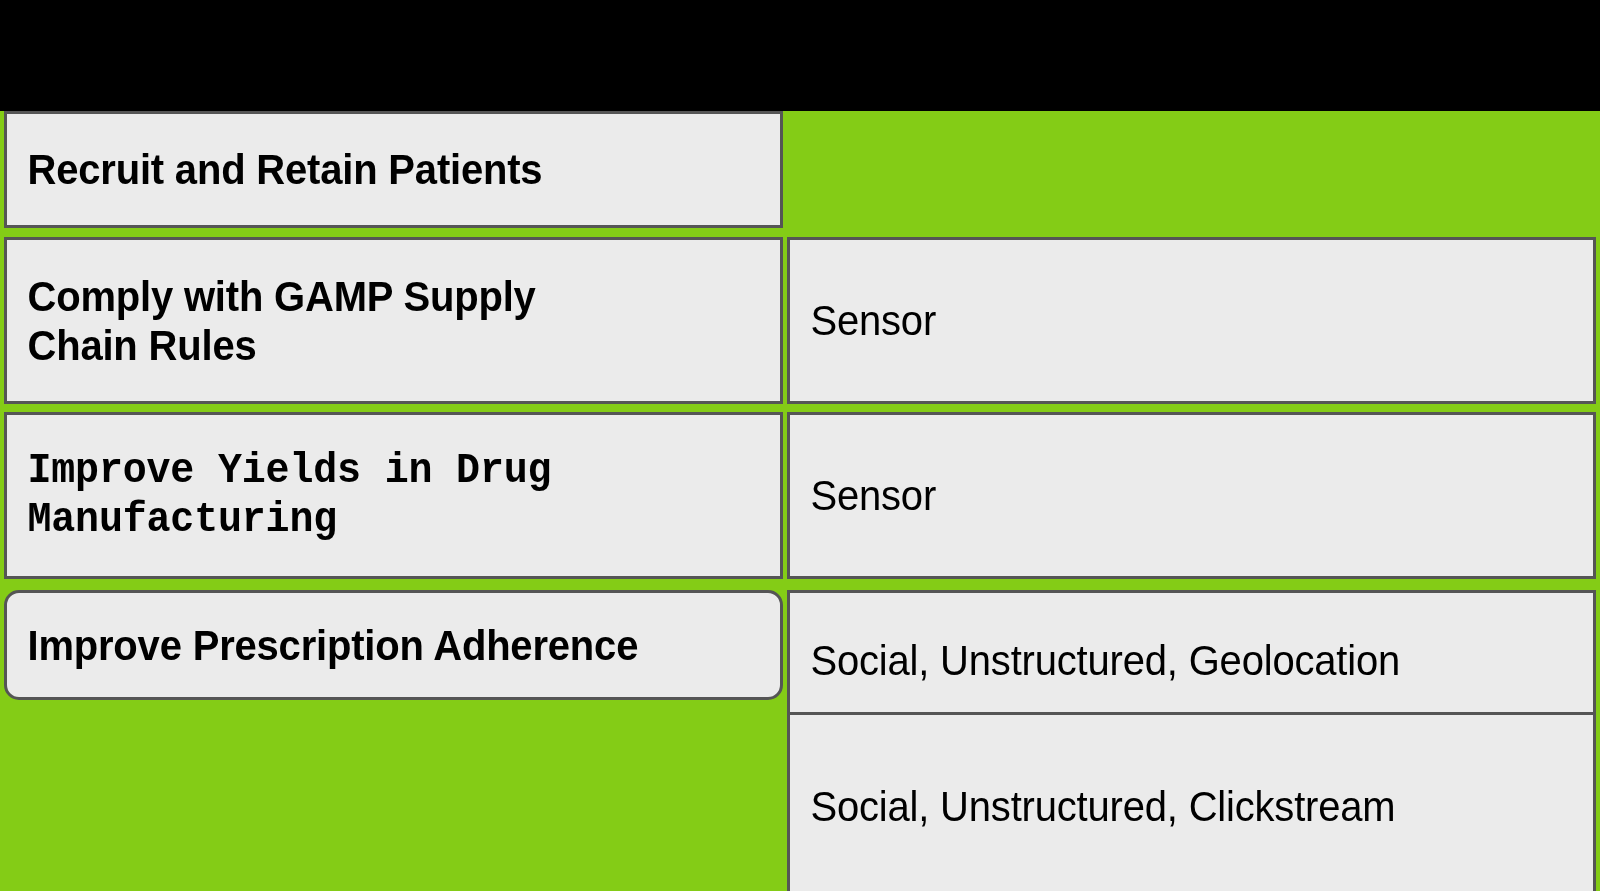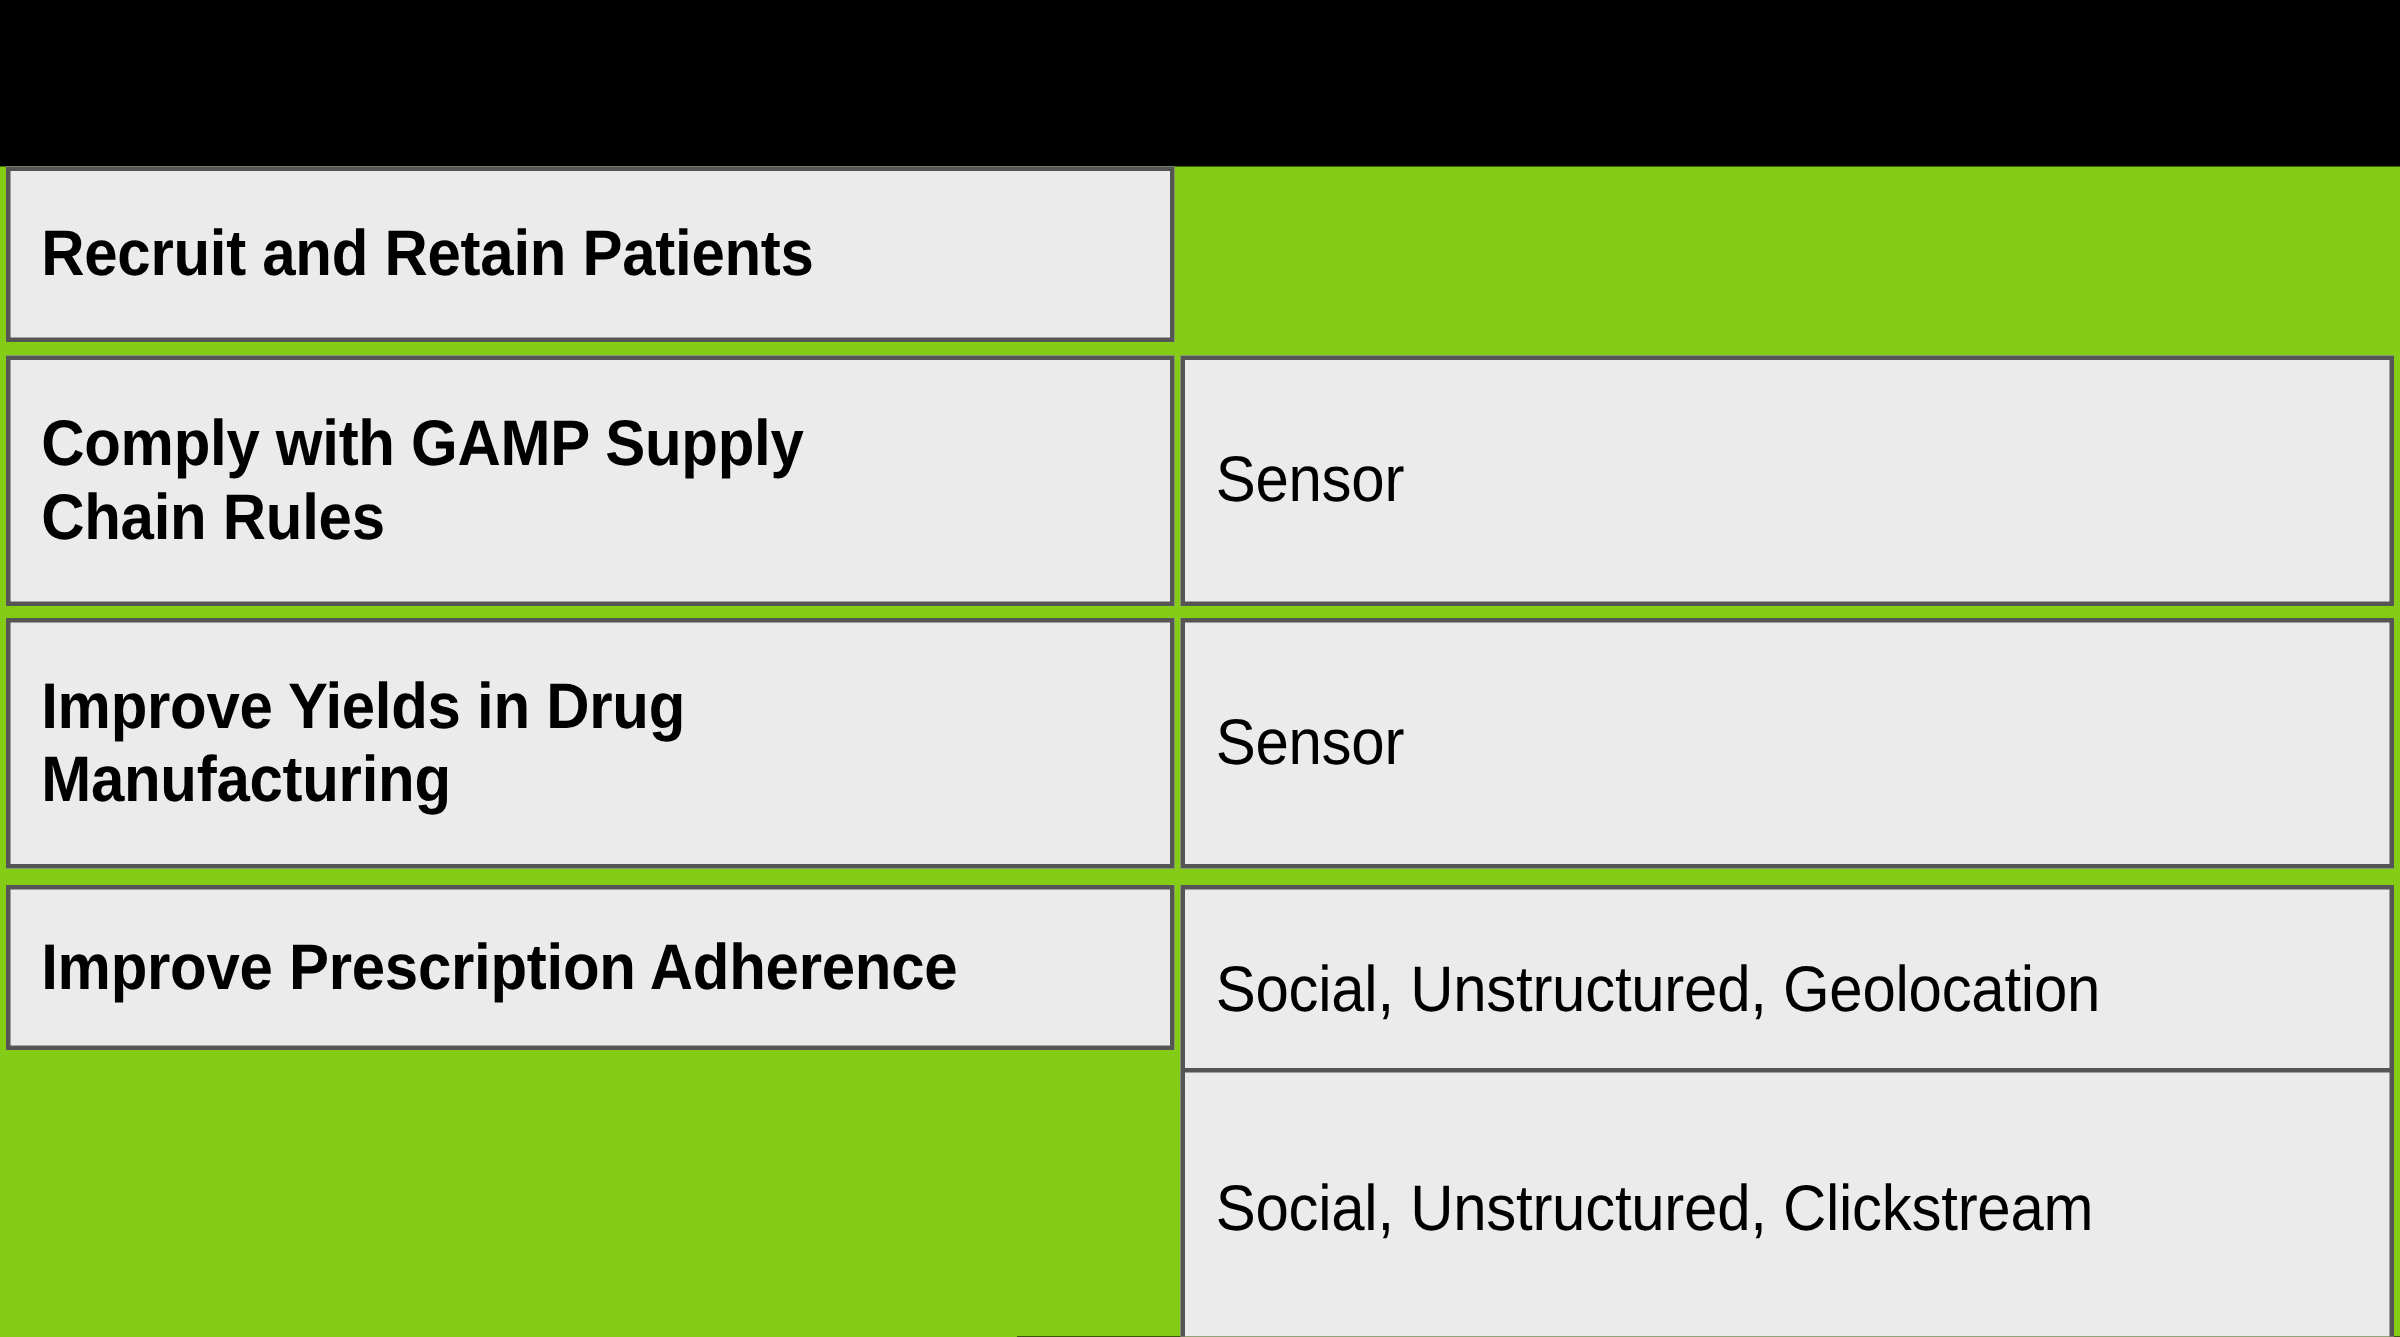--- a/index.html
+++ b/index.html
@@ -105,31 +105,31 @@
     <div class="cell cell-left" style="height:167px;">
       <span class="cell-text">Comply with GAMP Supply
 Chain Rules</span>
     </div>
     <div class="cell cell-right" style="height:167px;">
       <span class="cell-text">Sensor</span>
     </div>
   </div>
 
   <div class="row row-3" style="top:301px; height:167px;">
-    <div class="cell cell-left" style="height:167px;">
+    <div class="cell cell-left" style="height:167px;font-family:Liberation Mono, monospace;">
       <span class="cell-text">Improve Yields in Drug
 Manufacturing</span>
     </div>
     <div class="cell cell-right" style="height:167px;">
       <span class="cell-text">Sensor</span>
     </div>
   </div>
 
   <div class="row row-4" style="top:479px; height:110px;">
-    <div class="cell cell-left" style="height:110px;">
+    <div class="cell cell-left" style="height:110px;border-radius:15px;">
       <span class="cell-text">Improve Prescription Adherence</span>
     </div>
     <div class="cell cell-right" style="height:140px;">
       <span class="cell-text">Social, Unstructured, Geolocation</span>
     </div>
   </div>
 
   <div class="row row-5" style="top:601px; height:168px;">
     <div class="cell cell-right" style="height:188px;">
       <span class="cell-text">Social, Unstructured, Clickstream</span>

